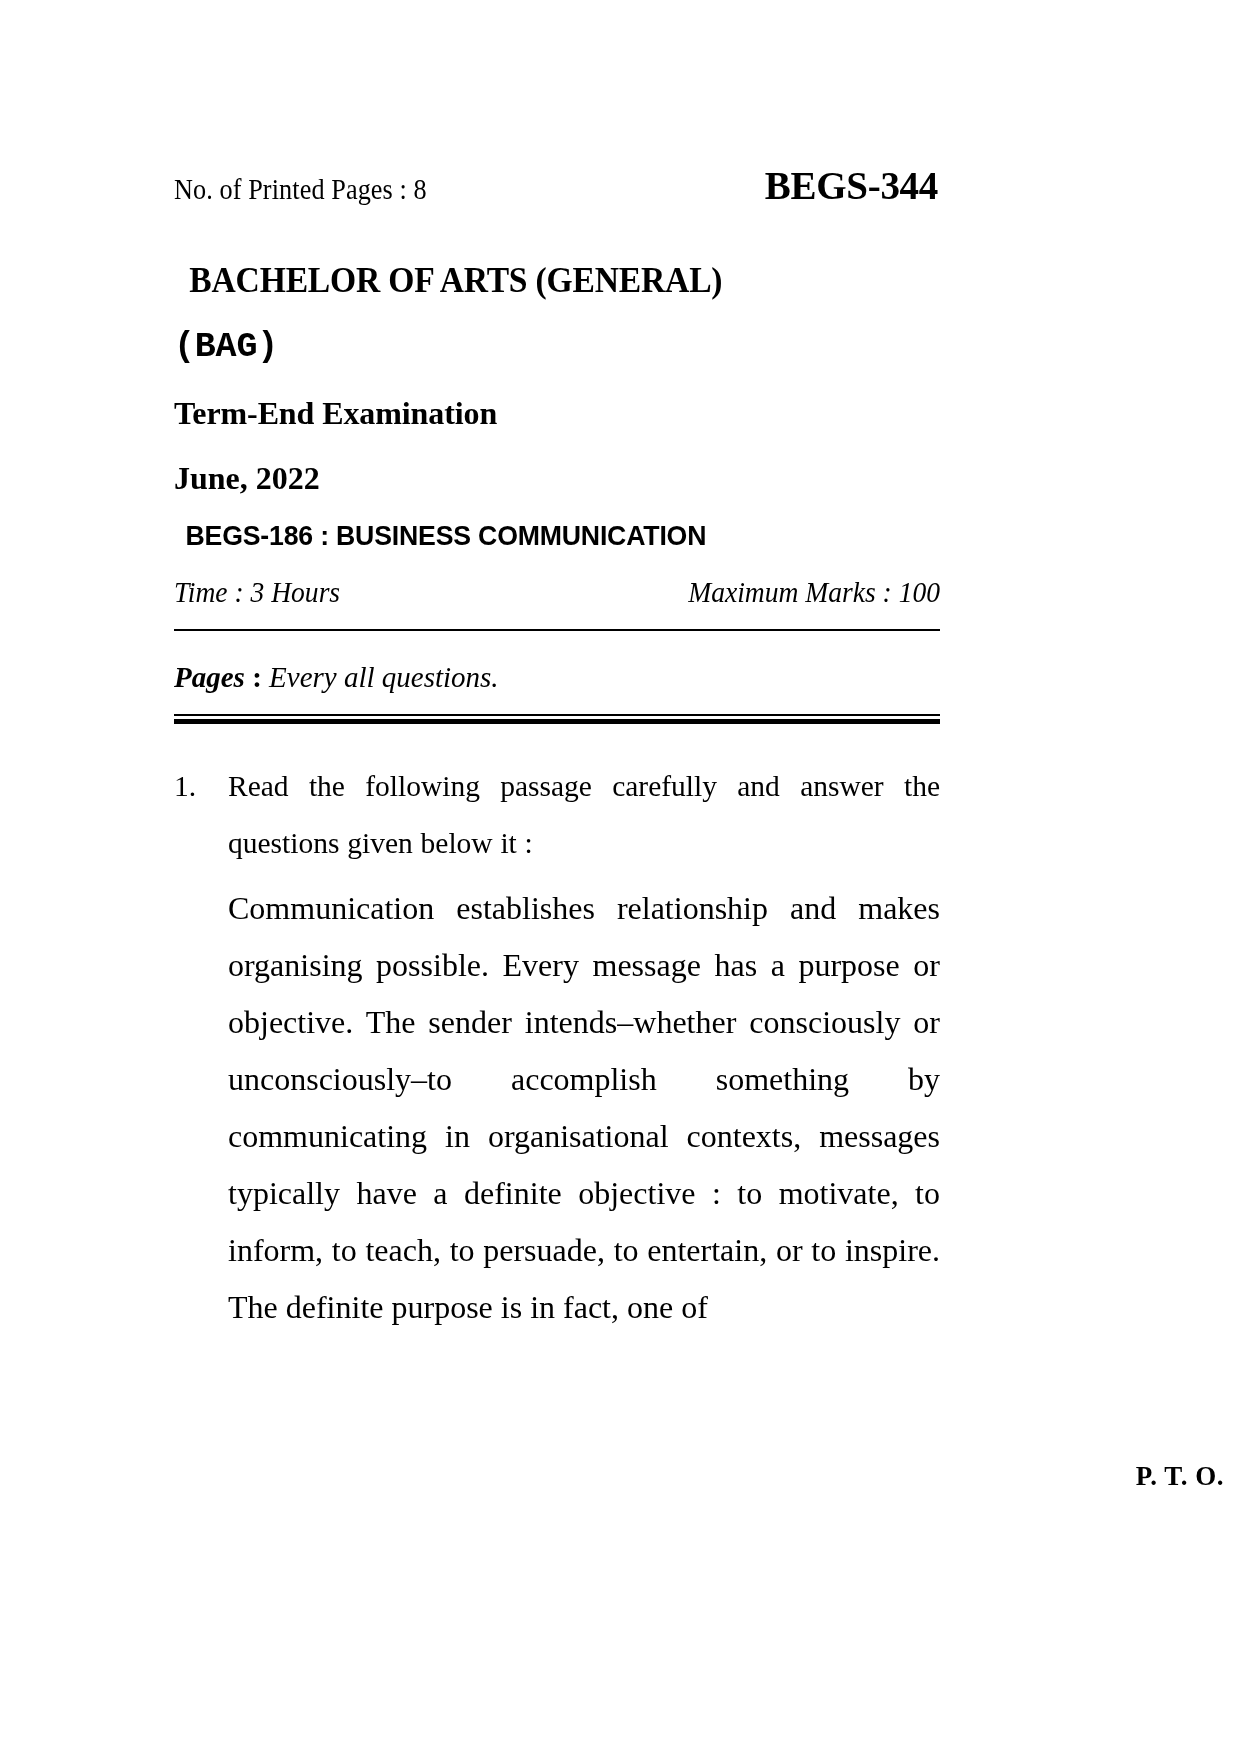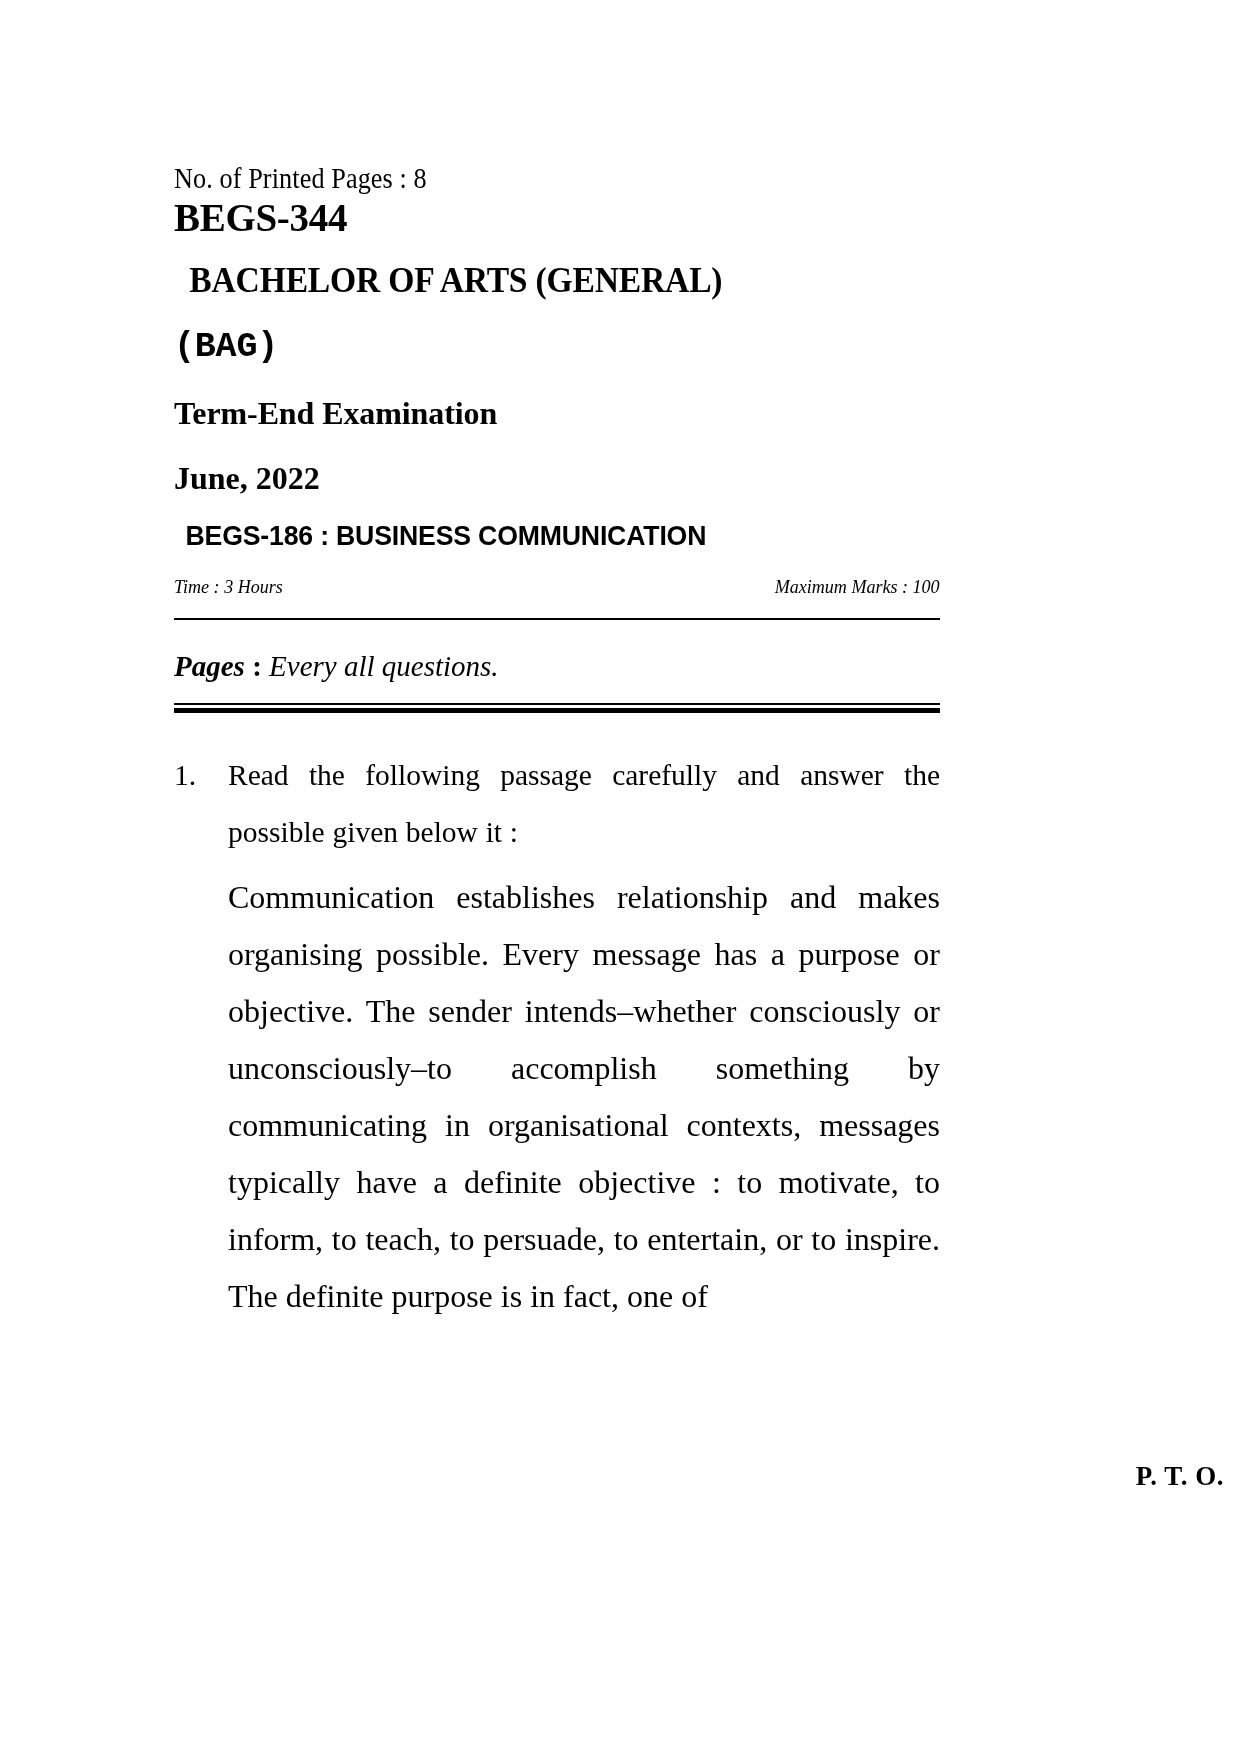--- a/index.html
+++ b/index.html
@@ -24,21 +24,20 @@
     width: 766px;
   }
 
   
   .header-row {
     display: flex;
     align-items: baseline;
     justify-content: space-between;
     margin-top: 163px;
     height: 52px;
-    flex-direction: column;
   }
   .printed-pages {
     font-family: "Liberation Serif", "DejaVu Serif", serif;
     font-size: 28.5px;
     letter-spacing: 0.1px;
     transform: scaleX(0.92);
     transform-origin: left center;
     white-space: nowrap;
   }
   .course-code {
@@ -91,21 +90,21 @@
     transform: scaleX(0.97);
   }
 
   
   .meta-row {
     display: flex;
     justify-content: space-between;
     align-items: baseline;
     margin-top: 14px;
     font-style: italic;
-    font-size: 19px;
+    font-size: 29px;
     font-family: "Liberation Serif", "DejaVu Serif", serif;
   }
   .meta-left { transform: scaleX(0.95); transform-origin: left center; white-space: nowrap; }
   .meta-right { transform: scaleX(0.95); transform-origin: right center; white-space: nowrap; }
 
   .rule-single {
     border: 0;
     border-top: 2.6px solid #000;
     margin: 20px 0 0 0;
     width: 100%;
@@ -218,21 +217,21 @@
 
     <div class="rule-double">
       <div class="thin"></div>
       <div class="gap"></div>
       <div class="thick"></div>
     </div>
 
     <div class="question">
       <div class="q-num">1.</div>
       <div class="q-body">
-        <div class="just-para">Read the following passage carefully and answer the possible given below it :</div>
+        <div class="just-para">Read the following passage carefully and answer the questions given below it :</div>
         <div class="passage">Communication establishes relationship and makes organising possible. Every message has a purpose or objective. The sender intends–whether consciously or unconsciously–to accomplish something by communicating in organisational contexts, messages typically have a definite objective : to motivate, to inform, to teach, to persuade, to entertain, or to inspire. The definite purpose is in fact, one of</div>
       </div>
     </div>
 
   </div>
 
   <div class="pto">P. T. O.</div>
 
 </div>
 

